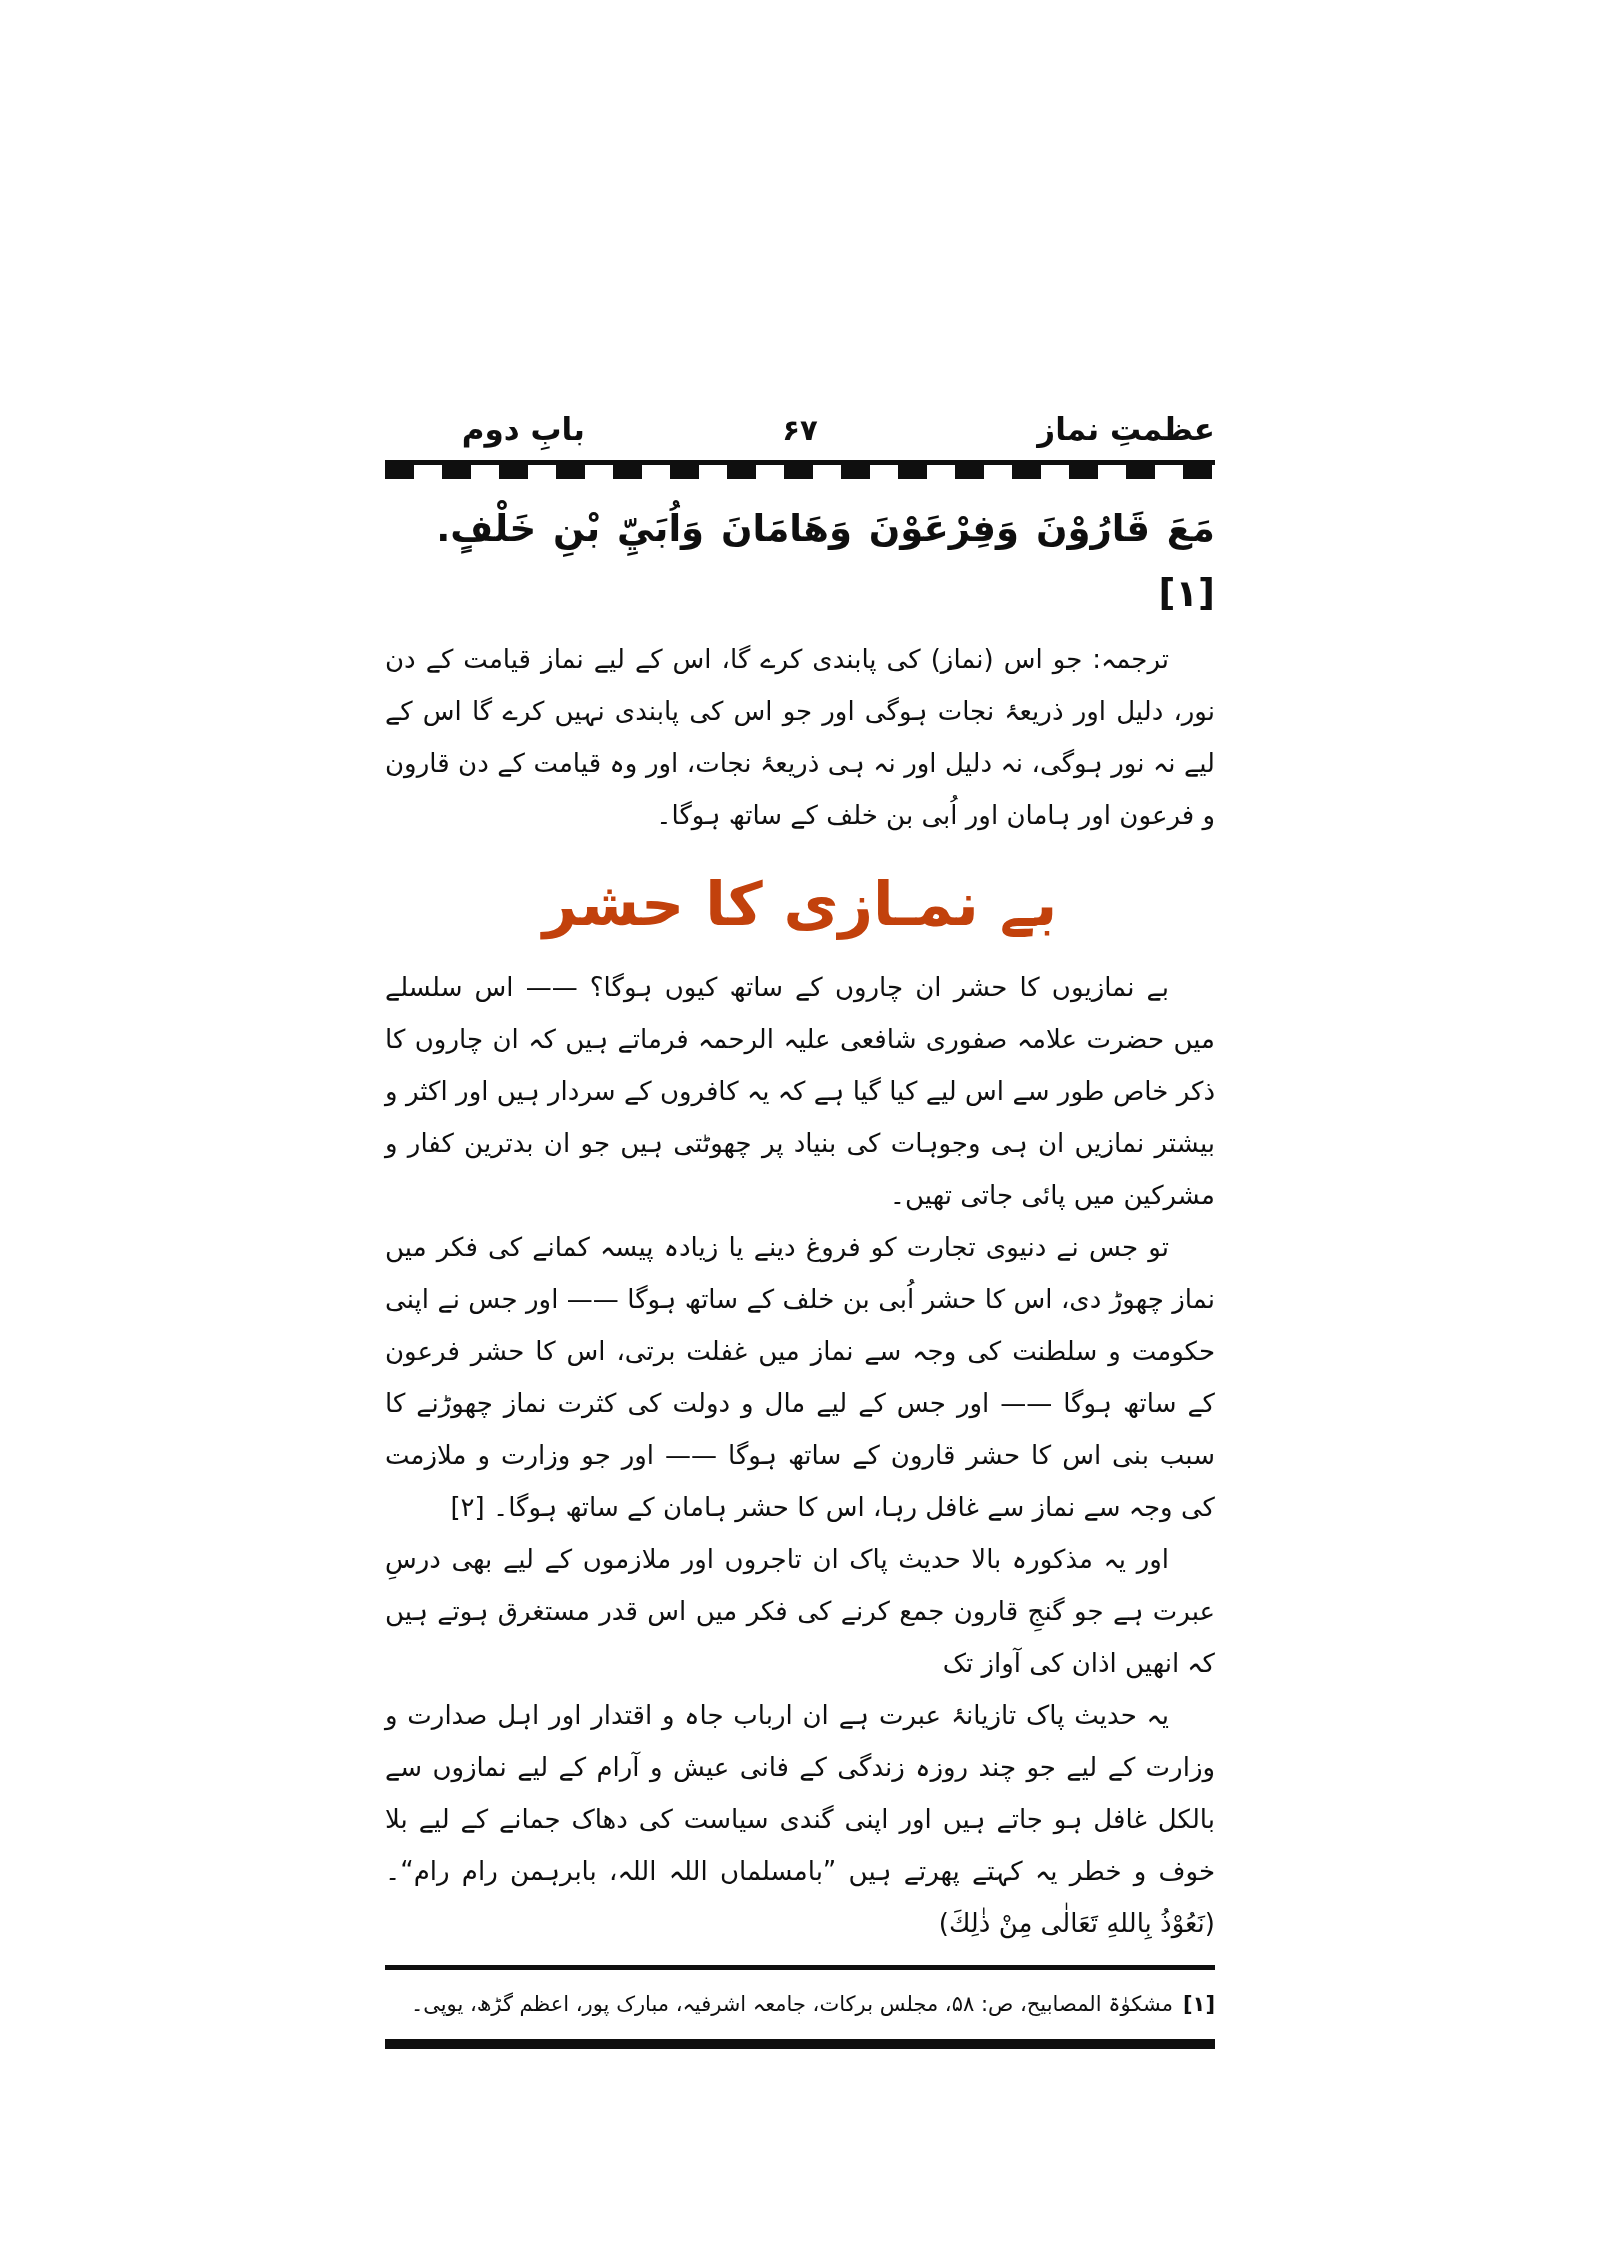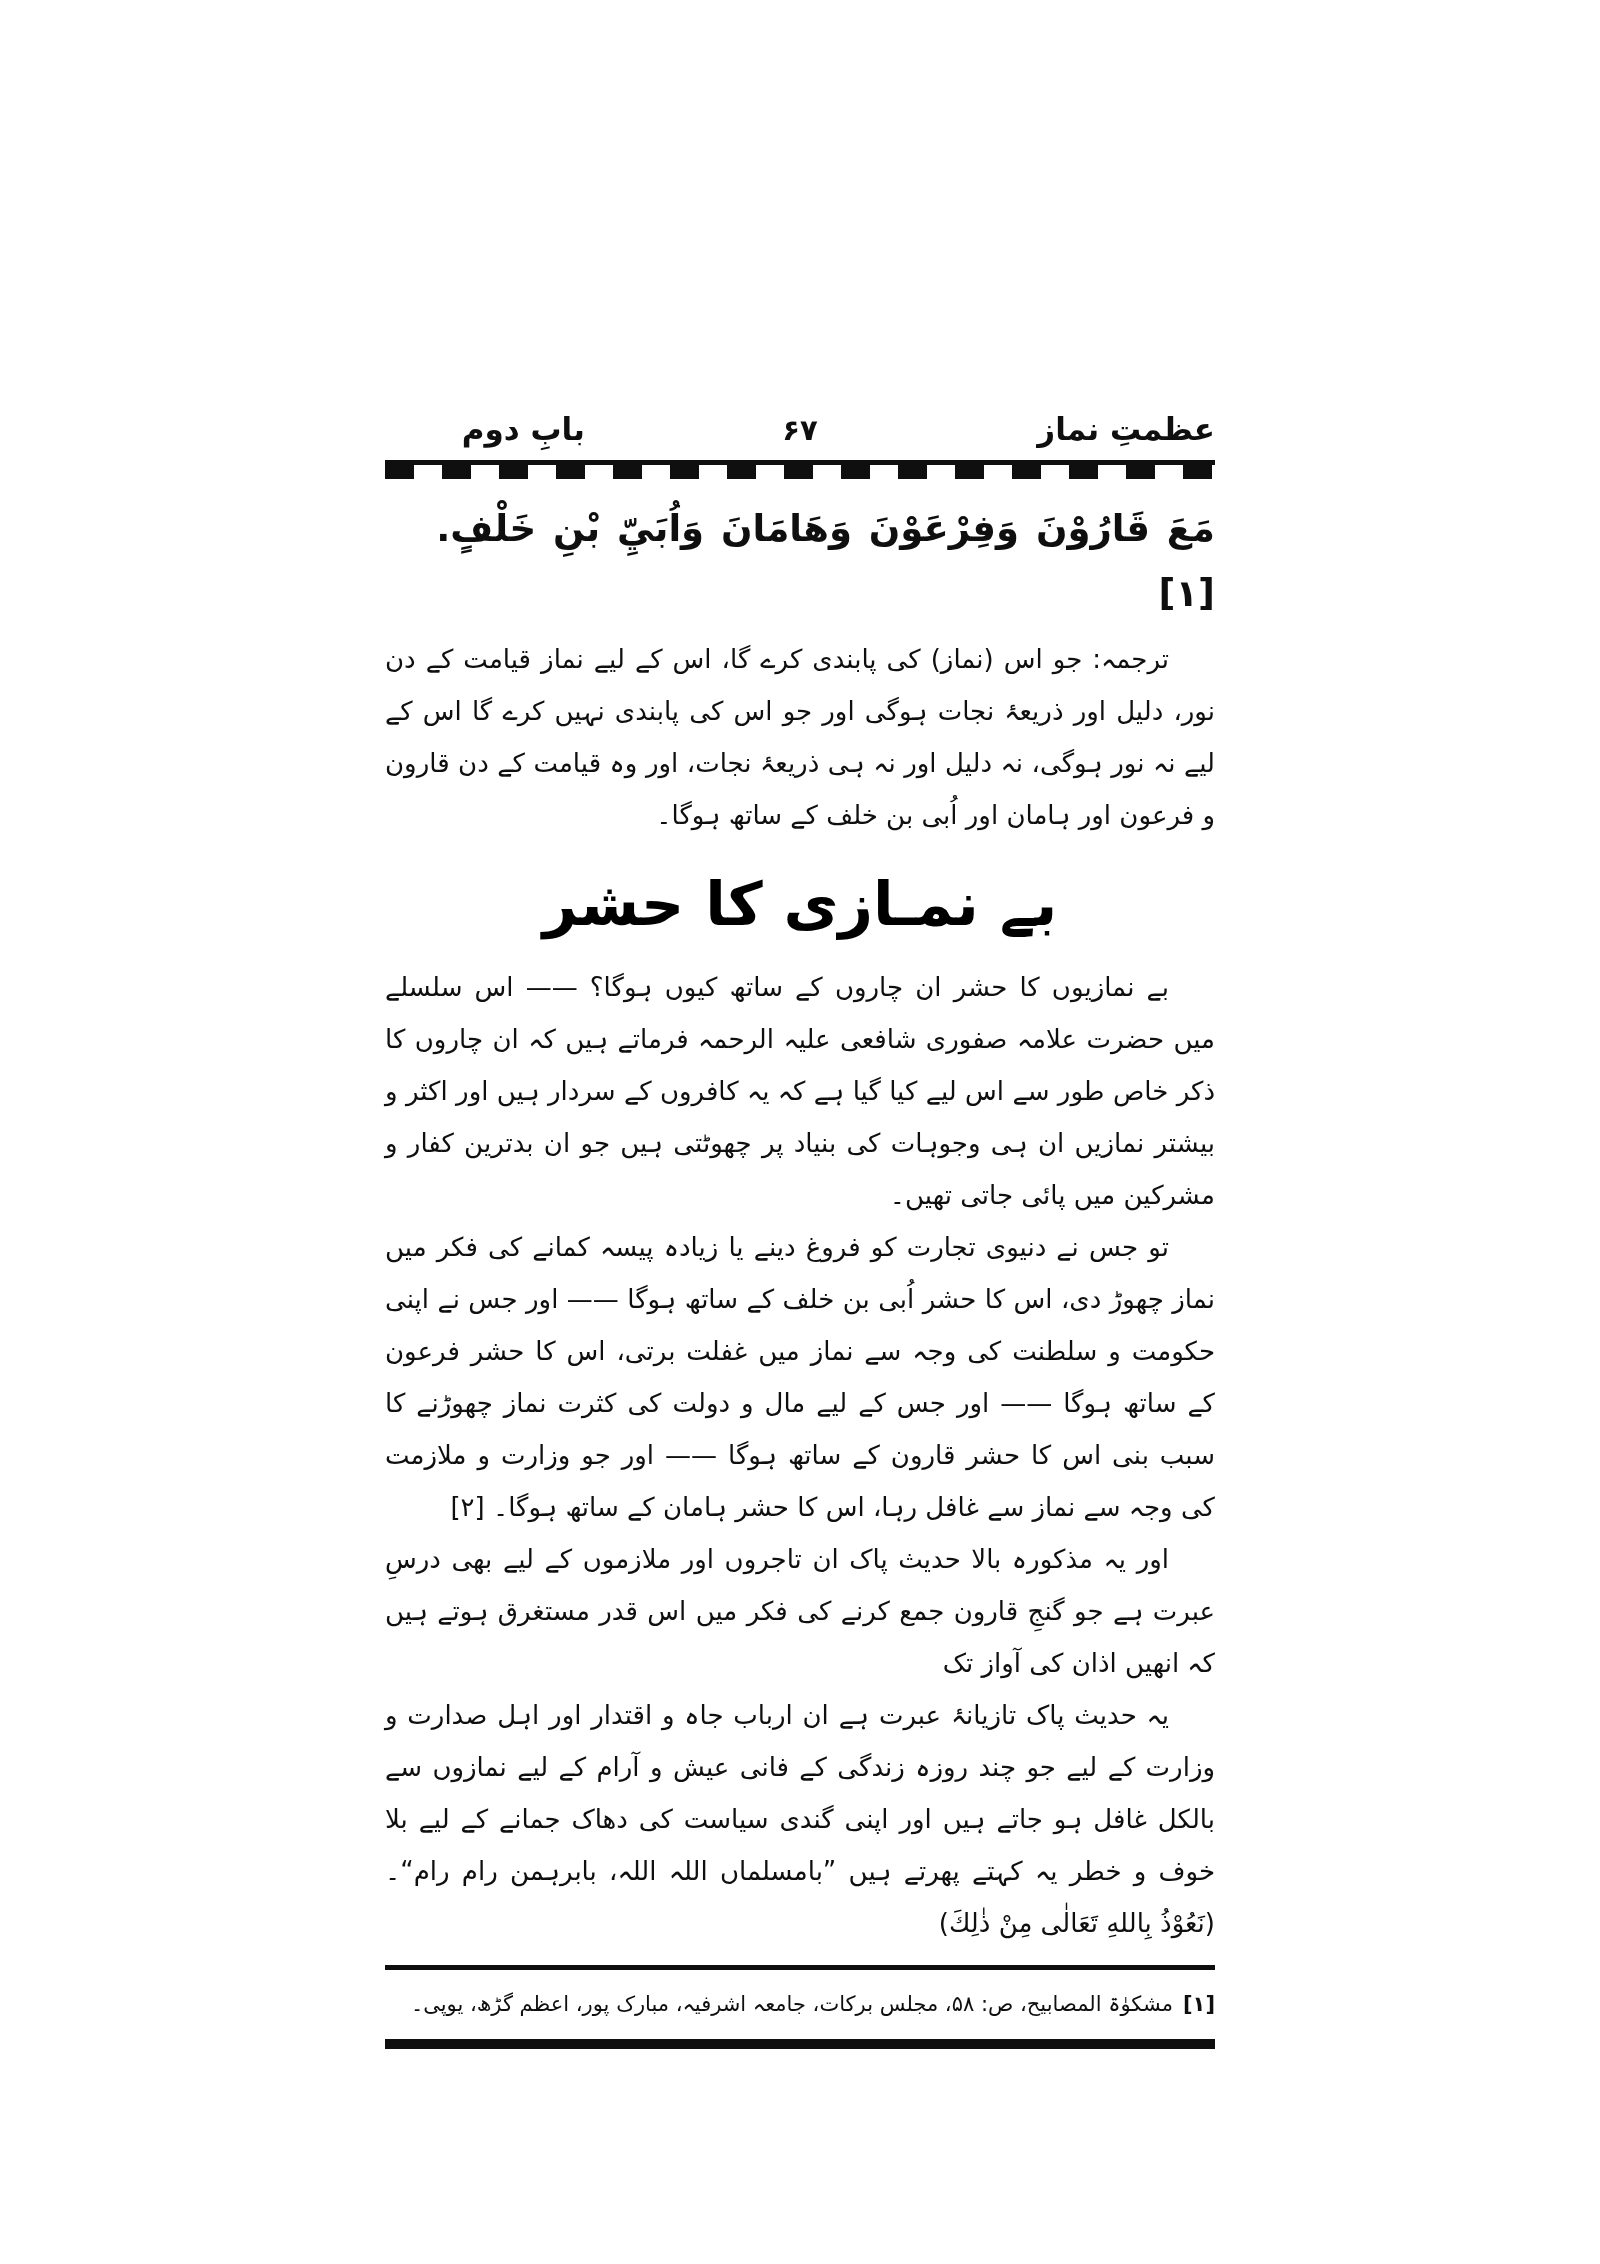--- a/index.html
+++ b/index.html
@@ -87,21 +87,21 @@
       <span class="slot rh-book">عظمتِ نماز</span>
       <span class="slot rh-page">۶۷</span>
       <span class="slot rh-chapter">بابِ دوم</span>
     </div>
     <div class="head-divider"></div>
 
     <p class="hadith"><span>مَعَ قَارُوْنَ وَفِرْعَوْنَ وَهَامَانَ وَاُبَيِّ بْنِ خَلْفٍ.</span><span class="fn-ref">[۱]</span></p>
 
     <p class="para">ترجمہ: جو اس (نماز) کی پابندی کرے گا، اس کے لیے نماز قیامت کے دن نور، دلیل اور ذریعۂ نجات ہوگی اور جو اس کی پابندی نہیں کرے گا اس کے لیے نہ نور ہوگی، نہ دلیل اور نہ ہی ذریعۂ نجات، اور وہ قیامت کے دن قارون و فرعون اور ہامان اور اُبی بن خلف کے ساتھ ہوگا۔</p>
 
-    <h1 class="section-heading" style="color: #000000;">بے نمـازی کا حشر</h1>
+    <h1 class="section-heading" style="color: #c2410c;">بے نمـازی کا حشر</h1>
 
     <p class="para">بے نمازیوں کا حشر ان چاروں کے ساتھ کیوں ہوگا؟ —— اس سلسلے میں حضرت علامہ صفوری شافعی علیہ الرحمہ فرماتے ہیں کہ ان چاروں کا ذکر خاص طور سے اس لیے کیا گیا ہے کہ یہ کافروں کے سردار ہیں اور اکثر و بیشتر نمازیں ان ہی وجوہات کی بنیاد پر چھوٹتی ہیں جو ان بدترین کفار و مشرکین میں پائی جاتی تھیں۔</p>
     <p class="para">تو جس نے دنیوی تجارت کو فروغ دینے یا زیادہ پیسہ کمانے کی فکر میں نماز چھوڑ دی، اس کا حشر اُبی بن خلف کے ساتھ ہوگا —— اور جس نے اپنی حکومت و سلطنت کی وجہ سے نماز میں غفلت برتی، اس کا حشر فرعون کے ساتھ ہوگا —— اور جس کے لیے مال و دولت کی کثرت نماز چھوڑنے کا سبب بنی اس کا حشر قارون کے ساتھ ہوگا —— اور جو وزارت و ملازمت کی وجہ سے نماز سے غافل رہا، اس کا حشر ہامان کے ساتھ ہوگا۔ [۲]</p>
     <p class="para">اور یہ مذکورہ بالا حدیث پاک ان تاجروں اور ملازموں کے لیے بھی درسِ عبرت ہے جو گنجِ قارون جمع کرنے کی فکر میں اس قدر مستغرق ہوتے ہیں کہ انھیں اذان کی آواز تک</p>
     <p class="para">یہ حدیث پاک تازیانۂ عبرت ہے ان ارباب جاہ و اقتدار اور اہل صدارت و وزارت کے لیے جو چند روزہ زندگی کے فانی عیش و آرام کے لیے نمازوں سے بالکل غافل ہو جاتے ہیں اور اپنی گندی سیاست کی دھاک جمانے کے لیے بلا خوف و خطر یہ کہتے پھرتے ہیں ”بامسلماں اللہ اللہ، بابرہمن رام رام“۔ (نَعُوْذُ بِاللهِ تَعَالٰی مِنْ ذٰلِكَ)</p>
 
     <div class="footnote-block">
       <div class="fn-separator"></div>
       <div class="footnote-list">
         <div class="footnote">

